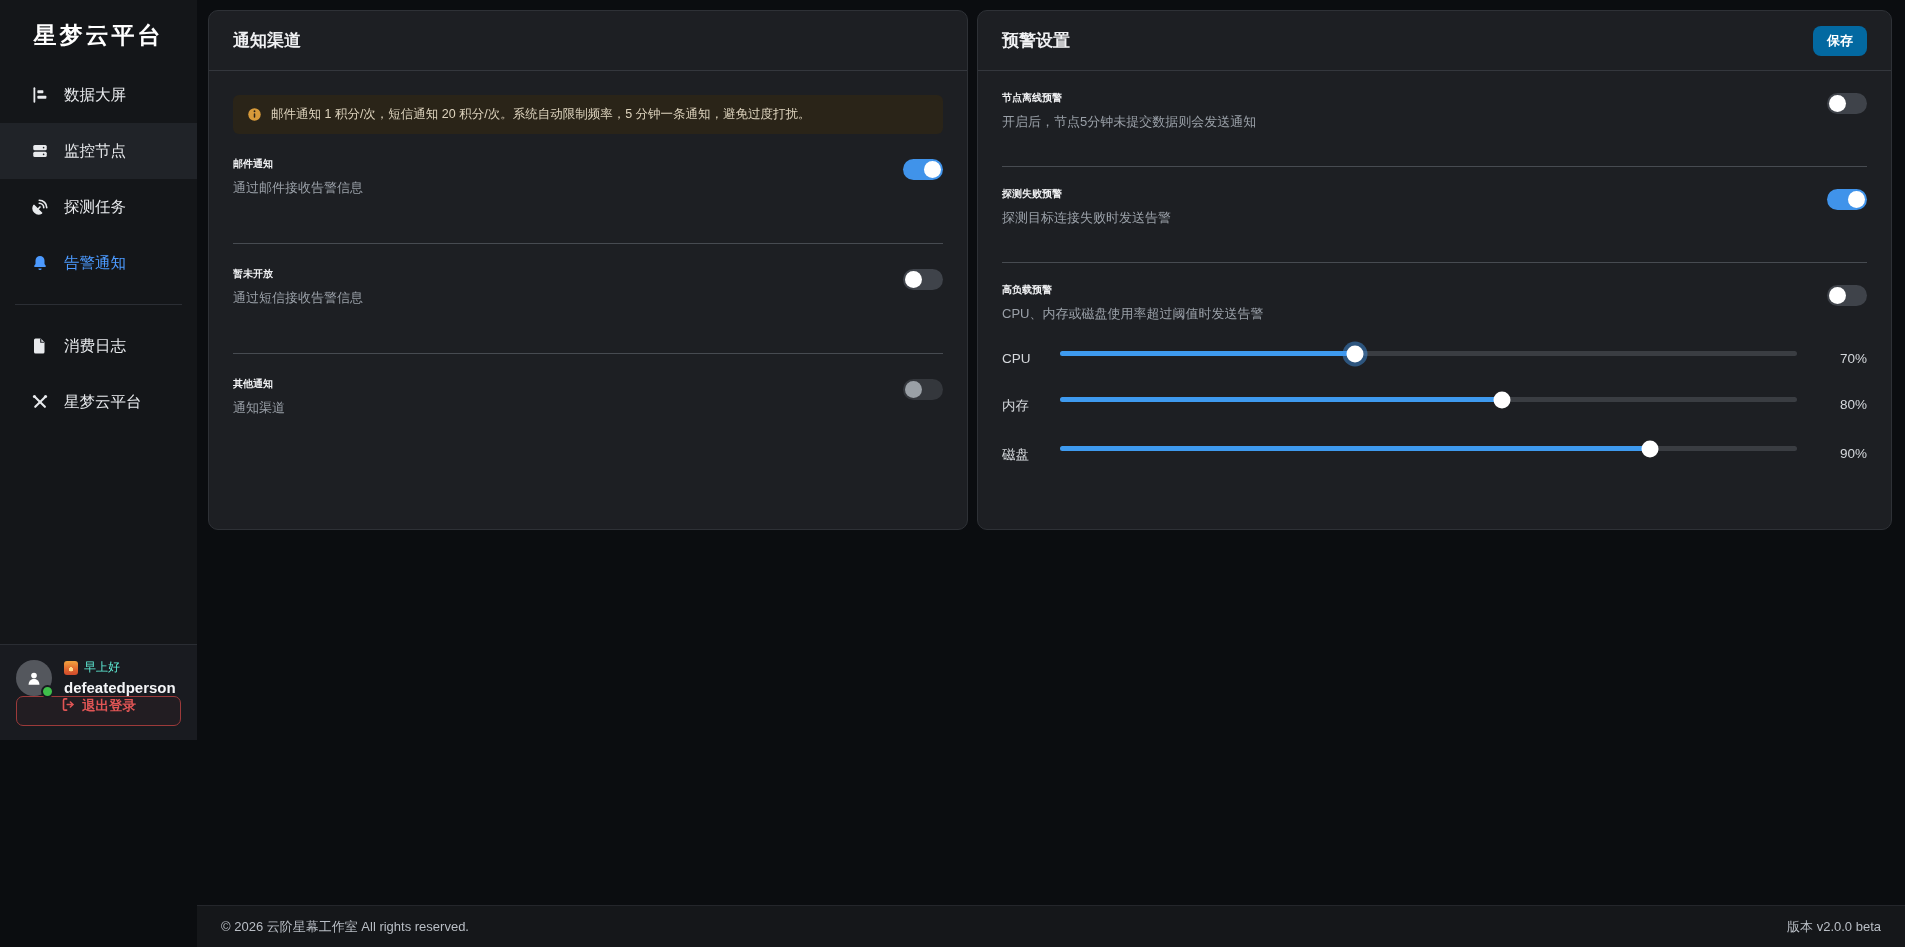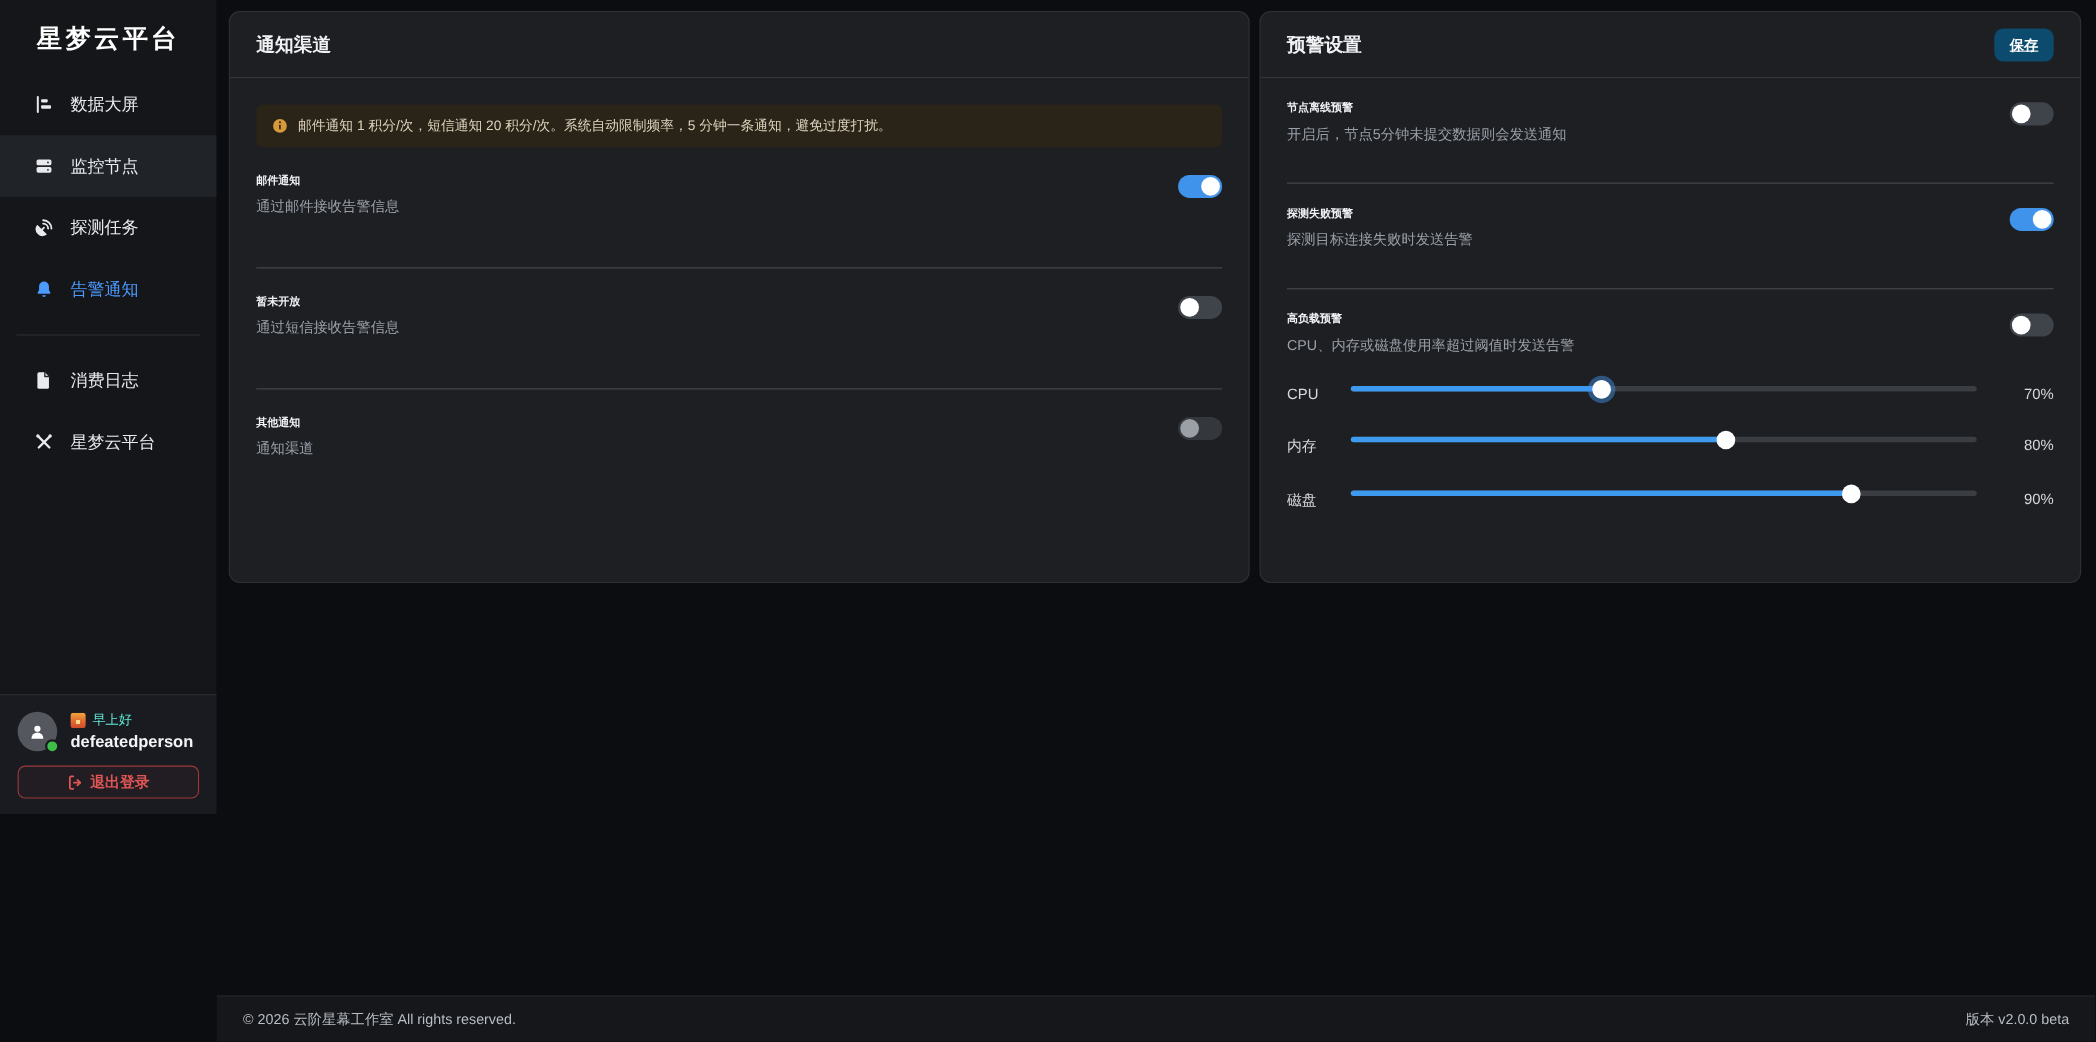--- a/index.html
+++ b/index.html
@@ -47,44 +47,44 @@
   }
   .greet-line { display:flex; align-items:center; gap:6px; font-size:12px; color:#5eead4; }
   .sunrise {
     width:14px; height:14px; border-radius:3px;
     background:
       radial-gradient(circle at 50% 60%, #ffd98a 0 19%, rgba(0,0,0,0) 20%),
       linear-gradient(180deg,#f2a43e 0%,#e0662f 60%,#cf4a2b 100%);
   }
   .username { font-size:15px; font-weight:700; color:#f4f5f7; margin-top:3px; }
   .logout-btn {
-    margin-top:13px; width:100%; height:30px; border-radius:7px;
+    width:100%; height:30px; border-radius:7px;
     border:1px solid #9c3a3a; background:rgba(224,85,85,0.05);
     color:#e05555; font-size:13.5px; font-weight:700;
-    display:flex; align-items:center; justify-content:center; gap:6px; cursor:pointer;
+    display:flex; align-items:flex-start; justify-content:center; gap:6px; cursor:pointer;
   }
 
   
   .main { flex:1; display:flex; flex-direction:column; background:#0b0d10; }
   .content { flex:1; display:flex; gap:9px; padding:10px 13px 0 11px; align-items:flex-start; }
 
   .card {
     background:#1d1f23; border:1px solid #2e3136; border-radius:10px;
     height:520px; overflow:hidden; display:flex; flex-direction:column;
   }
-  .card.left { width:928px; }
+  .card.left { width:760px; }
   .card.right { flex:1; }
   .card-header {
     height:60px; padding:0 24px; display:flex; align-items:center;
     justify-content:space-between; border-bottom:1px solid #34373d; flex-shrink:0;
   }
   .card-title { font-size:17px; font-weight:700; color:#f0f1f3; }
   .save-btn {
-    background:#0c4a6e; color:#fff; border:none; border-radius:8px;
-    padding:6px 14px; font-size:13px; font-weight:700; cursor:pointer;text-decoration:underline;
+    background:#0369a1; color:#fff; border:none; border-radius:8px;
+    padding:6px 14px; font-size:13px; font-weight:700; cursor:pointer;
   }
   .card-body { padding:0 24px; flex:1; }
 
   .banner {
     margin-top:24px; background:#2a2418; border-radius:6px;
     padding:11px 14px; display:flex; align-items:center; gap:9px;
     font-size:12.5px; color:#ddd3bd;
   }
 
   .setting-row {

